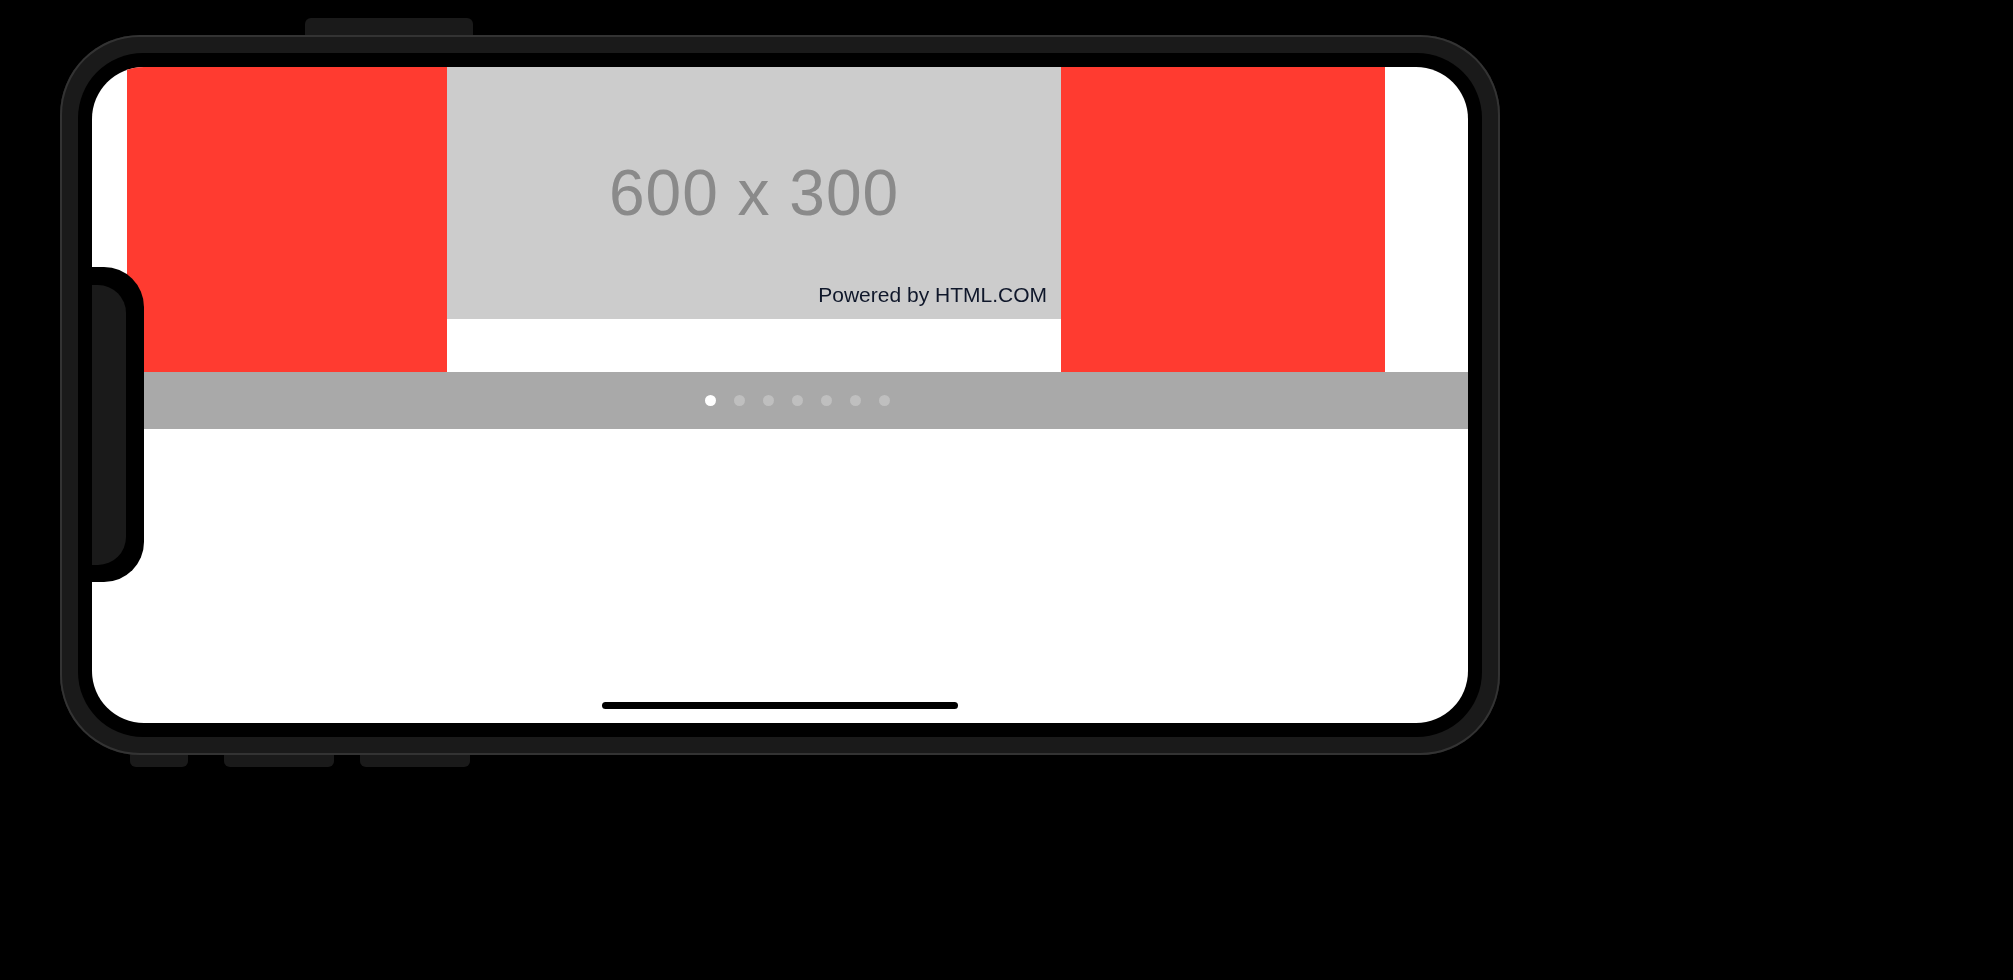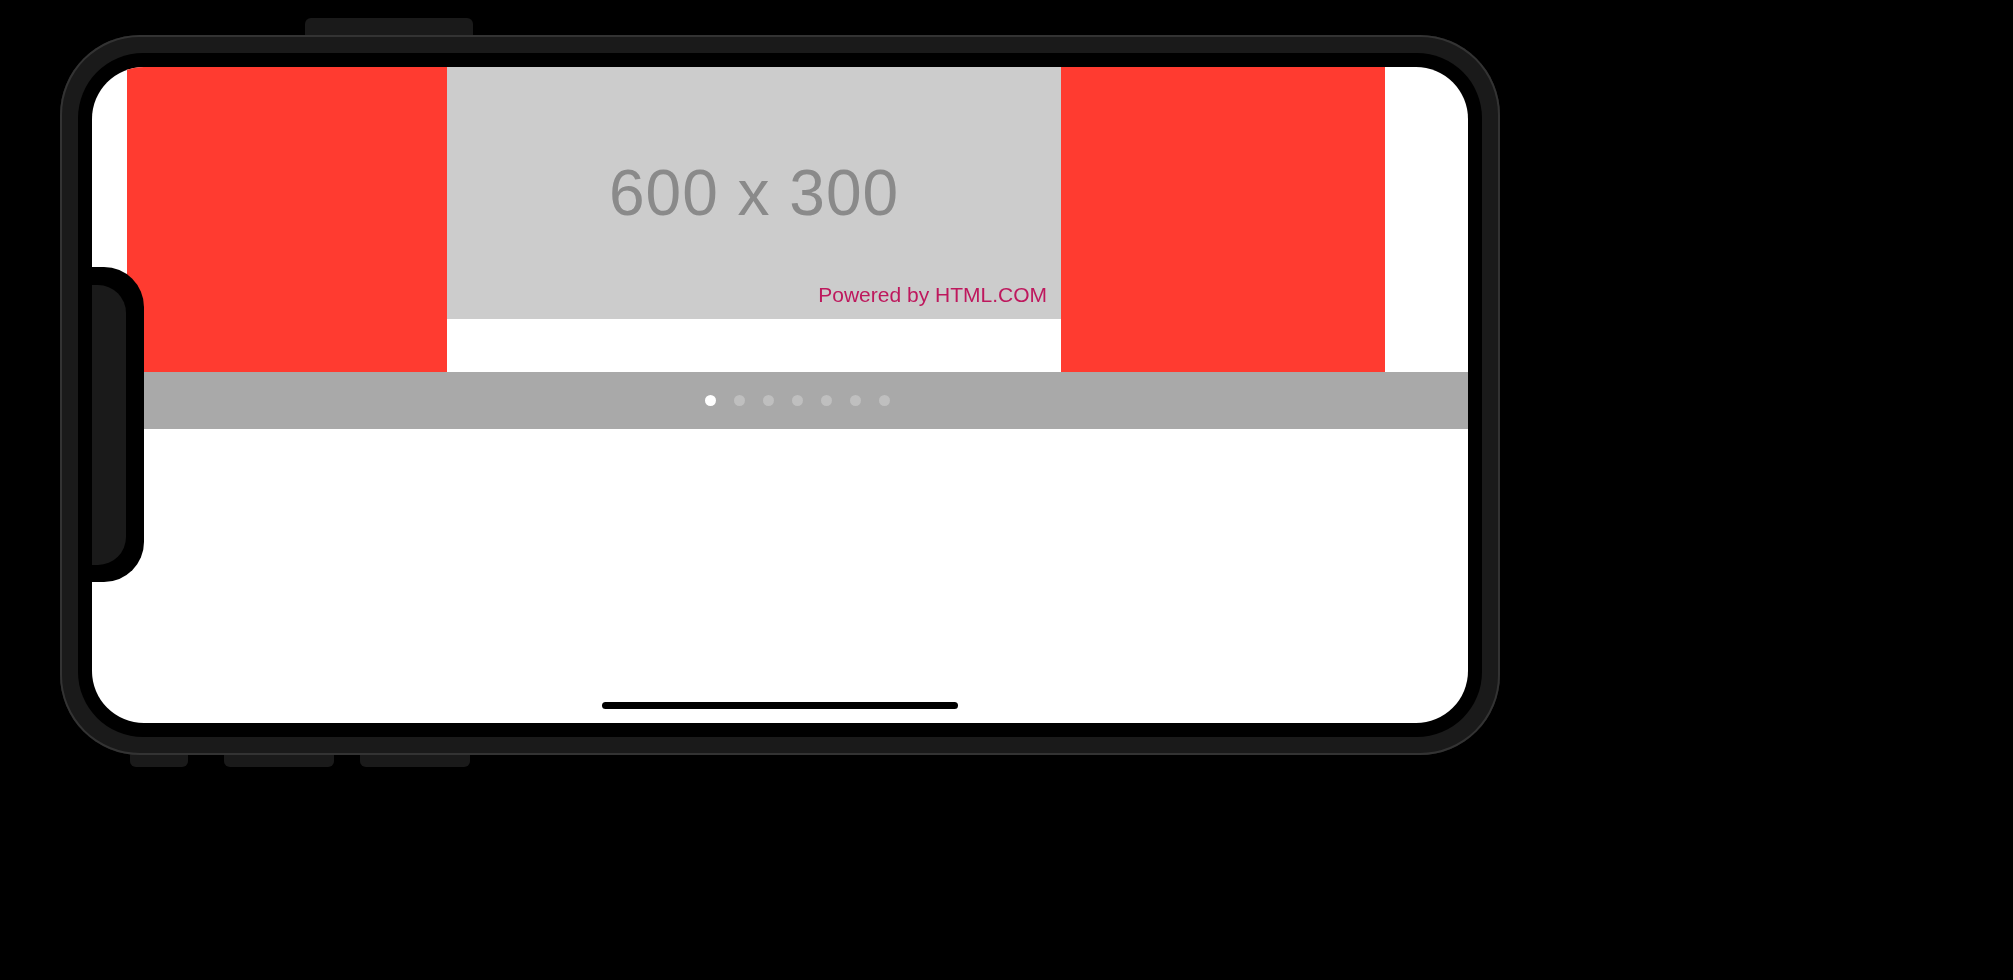--- a/index.html
+++ b/index.html
@@ -156,21 +156,21 @@
       font-weight: 400;
       color: #8a8a8a;
       letter-spacing: 1px;
     }
     
     .placeholder-attribution {
       position: absolute;
       bottom: 12px;
       right: 14px;
       font-size: 21px;
-      color: #be185d;
+      color: #0f172a;
       font-weight: 400;
     }
     
     .pagination-bar {
       height: 57px;
       background: #a9a9a9;
       display: flex;
       align-items: center;
       justify-content: center;
       gap: 18px;

